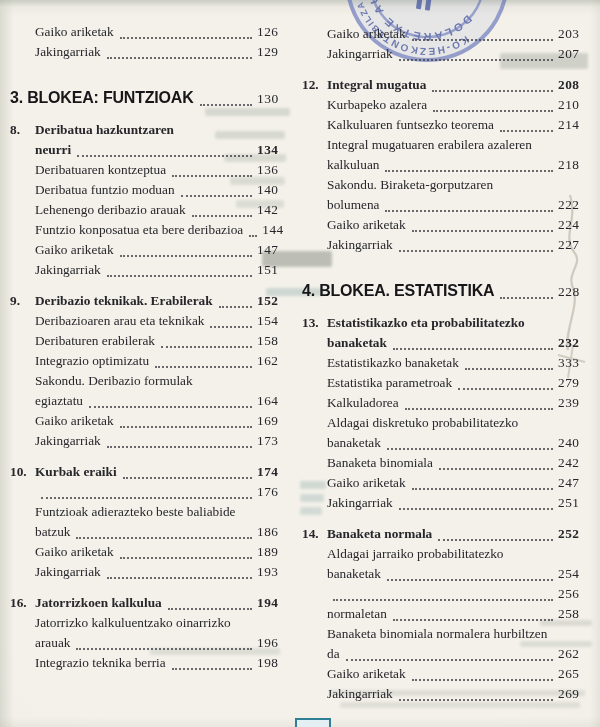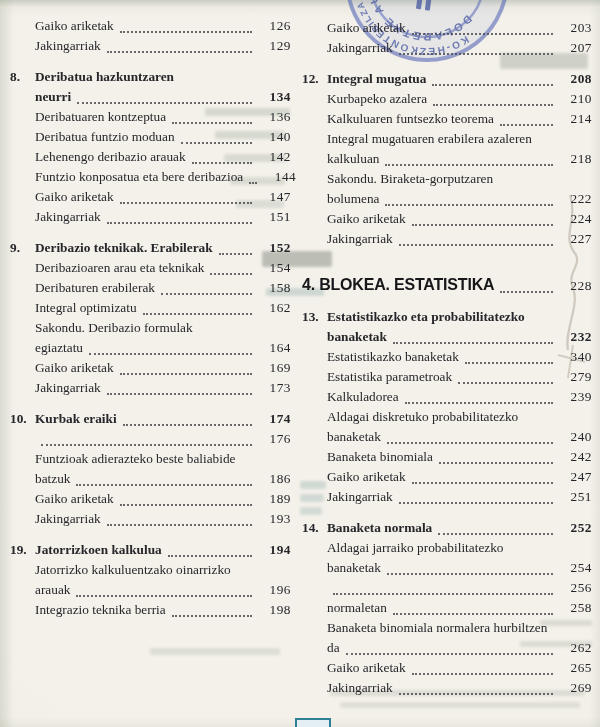--- a/index.html
+++ b/index.html
@@ -7,29 +7,29 @@
   .page{
     position:relative;width:600px;height:727px;overflow:hidden;
     background:
       linear-gradient(180deg, rgba(168,175,160,.55) 0px, rgba(220,220,210,.35) 7px, rgba(0,0,0,0) 16px),
       linear-gradient(90deg, rgba(150,158,140,.28) 0px, rgba(0,0,0,0) 14px),
       linear-gradient(270deg, rgba(150,158,140,.15) 0px, rgba(0,0,0,0) 10px),
       linear-gradient(0deg, rgba(150,158,140,.12) 0px, rgba(0,0,0,0) 10px),
       radial-gradient(120% 100% at 50% 45%, #f4f1ea 60%, #ebe8df 100%);
     color:#26262b;
   }
-  .col{position:absolute;top:2px;}
+  .col{position:absolute;top:8px;}
   .col-left{left:10px;width:281px;padding-top:14px;}
   .col-right{left:302px;width:290px;padding-top:16px;}
   .entry{position:relative;font-size:13.3px;line-height:20px;}
   .entry .row{display:flex;align-items:baseline;}
   .entry .indent{padding-left:25px;}
   .entry .label{white-space:nowrap;}
   .leader{flex:1 1 8px;min-width:8px;border-bottom:2px dotted #46464c;margin:0 5px 3px 6px;align-self:flex-end;opacity:.8;}
-  .pageno{flex:0 0 34px;text-align:right;letter-spacing:.5px;}
+  .pageno{flex:0 0 34px;text-align:left;letter-spacing:.5px;}
   .chapter{margin-top:11px;font-weight:bold;}
   .chapter .num{position:absolute;left:0;top:0;width:21px;font-weight:bold;}
   .block{margin-top:26px;margin-bottom:9px;}
   .block .label{
     font-family:"Liberation Sans",sans-serif;font-weight:900;font-size:16px;
     letter-spacing:-.2px;color:#17171a;transform:scaleY(1.08);transform-origin:left bottom;display:inline-block;
   }
   .block .pageno{font-size:13.5px;}
   
   .bleed{position:absolute;border-radius:2px;filter:blur(1.5px);pointer-events:none;}
@@ -100,20 +100,27 @@
           <span class="pageno">126</span>
         </div>
       </div>
       <div class="entry sub">
         <div class="row indent">
           <span class="label">Jakingarriak</span>
           <span class="leader"></span>
           <span class="pageno">129</span>
         </div>
       </div>
+      <div class="entry block">
+        <div class="row">
+          <span class="label">3. BLOKEA: FUNTZIOAK</span>
+          <span class="leader"></span>
+          <span class="pageno">130</span>
+        </div>
+      </div>
       <div class="entry chapter">
         <span class="num">8.</span>
         <div class="row indent">
           <span class="label">Deribatua hazkuntzaren</span>
         </div>
         <div class="row indent">
           <span class="label">neurri</span>
           <span class="leader"></span>
           <span class="pageno">134</span>
         </div>
@@ -177,21 +184,21 @@
       </div>
       <div class="entry sub">
         <div class="row indent">
           <span class="label">Deribaturen erabilerak</span>
           <span class="leader"></span>
           <span class="pageno">158</span>
         </div>
       </div>
       <div class="entry sub">
         <div class="row indent">
-          <span class="label">Integral optimizatu</span>
+          <span class="label">Integrazio optimizatu</span>
           <span class="leader"></span>
           <span class="pageno">162</span>
         </div>
       </div>
       <div class="entry sub">
         <div class="row indent">
           <span class="label">Sakondu. Deribazio formulak</span>
         </div>
         <div class="row indent">
           <span class="label">egiaztatu</span>
@@ -245,21 +252,21 @@
         </div>
       </div>
       <div class="entry sub">
         <div class="row indent">
           <span class="label">Jakingarriak</span>
           <span class="leader"></span>
           <span class="pageno">193</span>
         </div>
       </div>
       <div class="entry chapter">
-        <span class="num">19.</span>
+        <span class="num">16.</span>
         <div class="row indent">
           <span class="label">Jatorrizkoen kalkulua</span>
           <span class="leader"></span>
           <span class="pageno">194</span>
         </div>
       </div>
       <div class="entry sub">
         <div class="row indent">
           <span class="label">Jatorrizko kalkuluentzako oinarrizko</span>
         </div>
@@ -363,21 +370,21 @@
         <div class="row indent">
           <span class="label">banaketak</span>
           <span class="leader"></span>
           <span class="pageno">232</span>
         </div>
       </div>
       <div class="entry sub">
         <div class="row indent">
           <span class="label">Estatistikazko banaketak</span>
           <span class="leader"></span>
-          <span class="pageno">340</span>
+          <span class="pageno">333</span>
         </div>
       </div>
       <div class="entry sub">
         <div class="row indent">
           <span class="label">Estatistika parametroak</span>
           <span class="leader"></span>
           <span class="pageno">279</span>
         </div>
       </div>
       <div class="entry sub">

